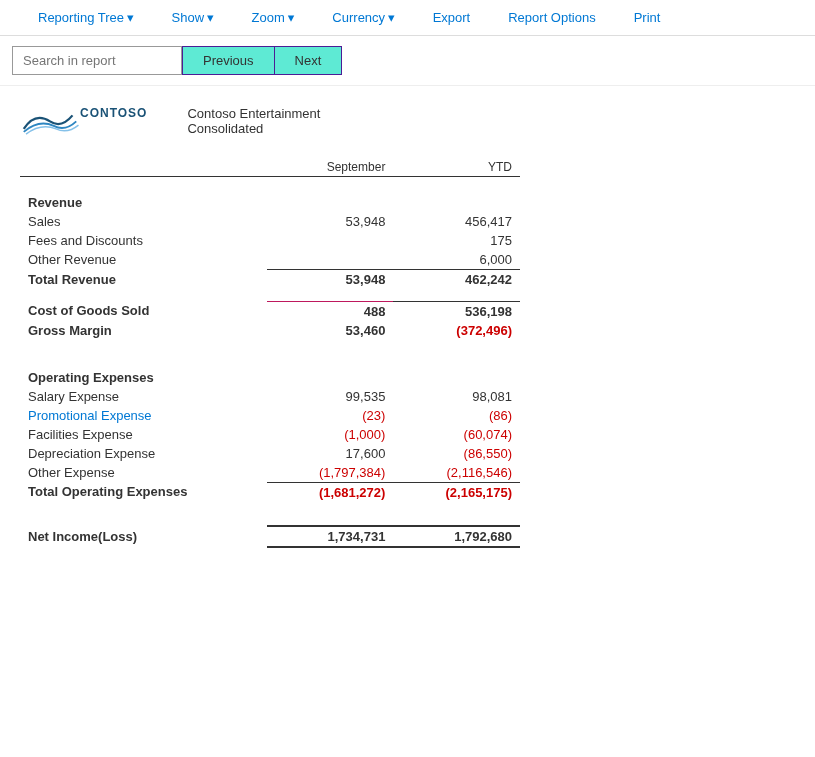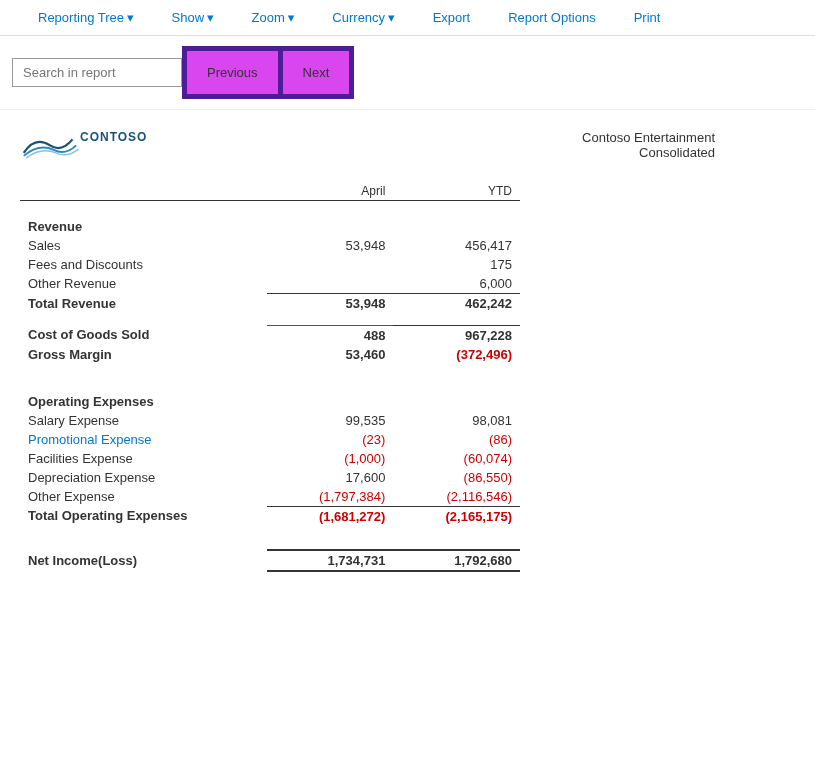--- a/index.html
+++ b/index.html
@@ -35,25 +35,25 @@
     }
     .search-input {
       border: 1px solid #999;
       padding: 6px 10px;
       font-size: 13px;
       width: 170px;
       outline: none;
       color: #999;
     }
     .btn-prev, .btn-next {
-      padding: 14px 20px;
+      padding: 6px 20px;
       font-size: 13px;
       cursor: pointer;
-      border: 5px solid #4c1d95;
-      background: #d946ef;
+      border: 1px solid #4c1d95;
+      background: #5eead4;
       color: #333;
     }
     .btn-prev { border-right: none; }
     .btn-next { }
 
     
     .report-area {
       padding: 20px 20px 20px 20px;
     }
 
@@ -77,21 +77,21 @@
     }
 
     .logo-text {
       font-size: 12px;
       font-weight: bold;
       color: #1a5276;
       letter-spacing: 1px;
     }
 
     .report-title {
-      text-align: right;
+      text-align: left;
       font-size: 13px;
       color: #333;
       flex: 1;
       margin-left: 40px;
     }
 
     
     .fin-table {
       width: 100%;
       max-width: 500px;
@@ -190,21 +190,21 @@
       <div>Contoso Entertainment</div>
       <div>Consolidated</div>
     </div>
     <div style="width:80px"></div>
   </div>
 
   <table class="fin-table">
     <thead>
       <tr>
         <th class="col-label"></th>
-        <th class="col-april header-underline">April</th>
+        <th class="col-april header-underline">September</th>
         <th class="col-ytd header-underline">YTD</th>
       </tr>
     </thead>
     <tbody>
 
       <tr class="section-header spacer-row">
         <td class="col-label">Revenue</td>
         <td class="col-april"></td>
         <td class="col-ytd"></td>
       </tr>
@@ -233,21 +233,21 @@
         <td class="col-ytd">462,242</td>
       </tr>
 
       <tr class="spacer-row">
           <td colspan="3"></td>
         </tr>
 
       <tr class="total-row">
         <td class="col-label">Cost of Goods Sold</td>
         <td class="col-april" style="border-top:1px solid #be185d;">488</td>
-        <td class="col-ytd" style="border-top:1px solid #333;">967,228</td>
+        <td class="col-ytd" style="border-top:1px solid #333;">536,198</td>
       </tr>
 
       <tr class="total-row">
         <td class="col-label">Gross Margin</td>
         <td class="col-april">53,460</td>
         <td class="col-ytd negative">(372,496)</td>
       </tr>
 
       <tr class="spacer-row">
           <td colspan="3"></td>

